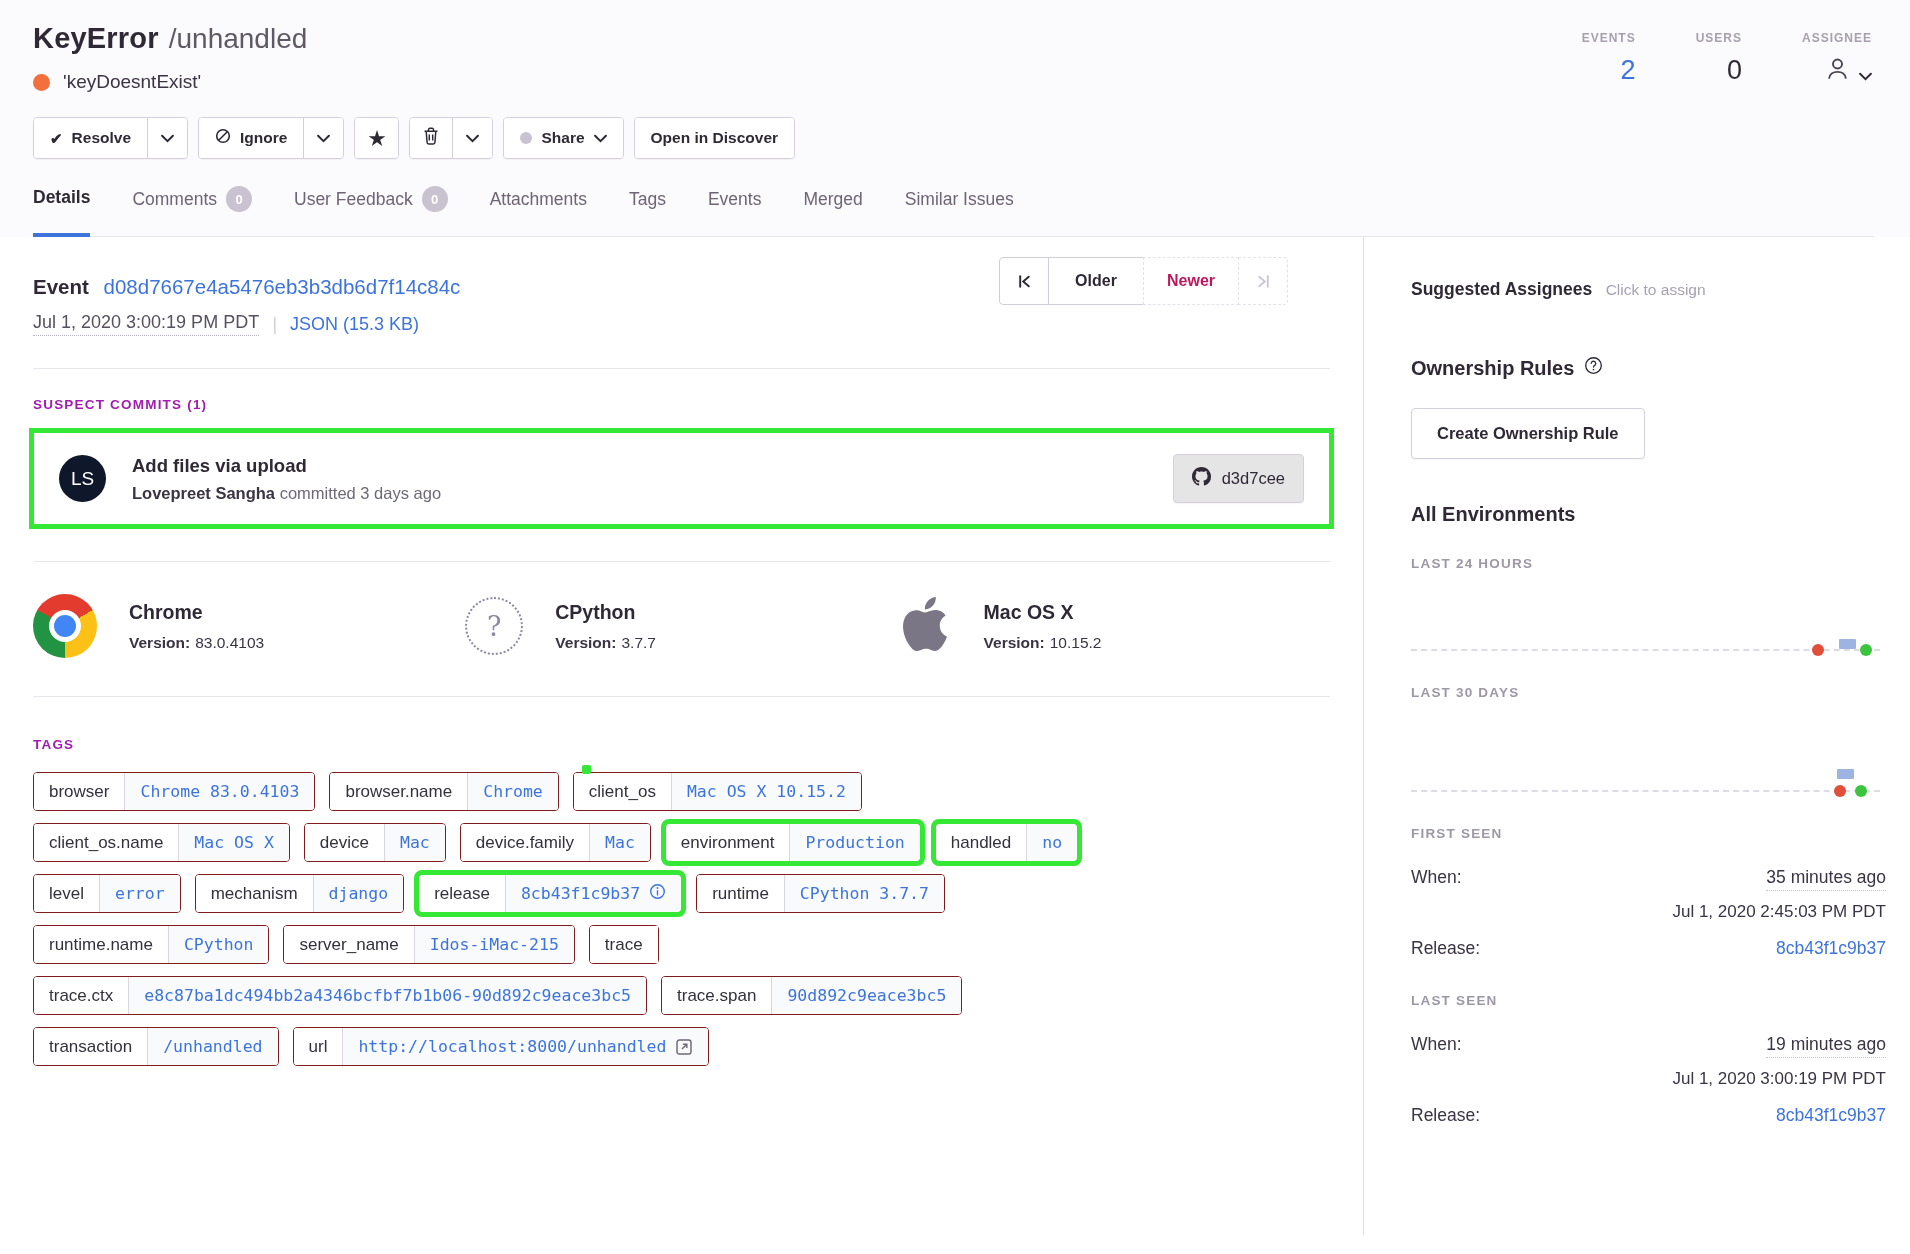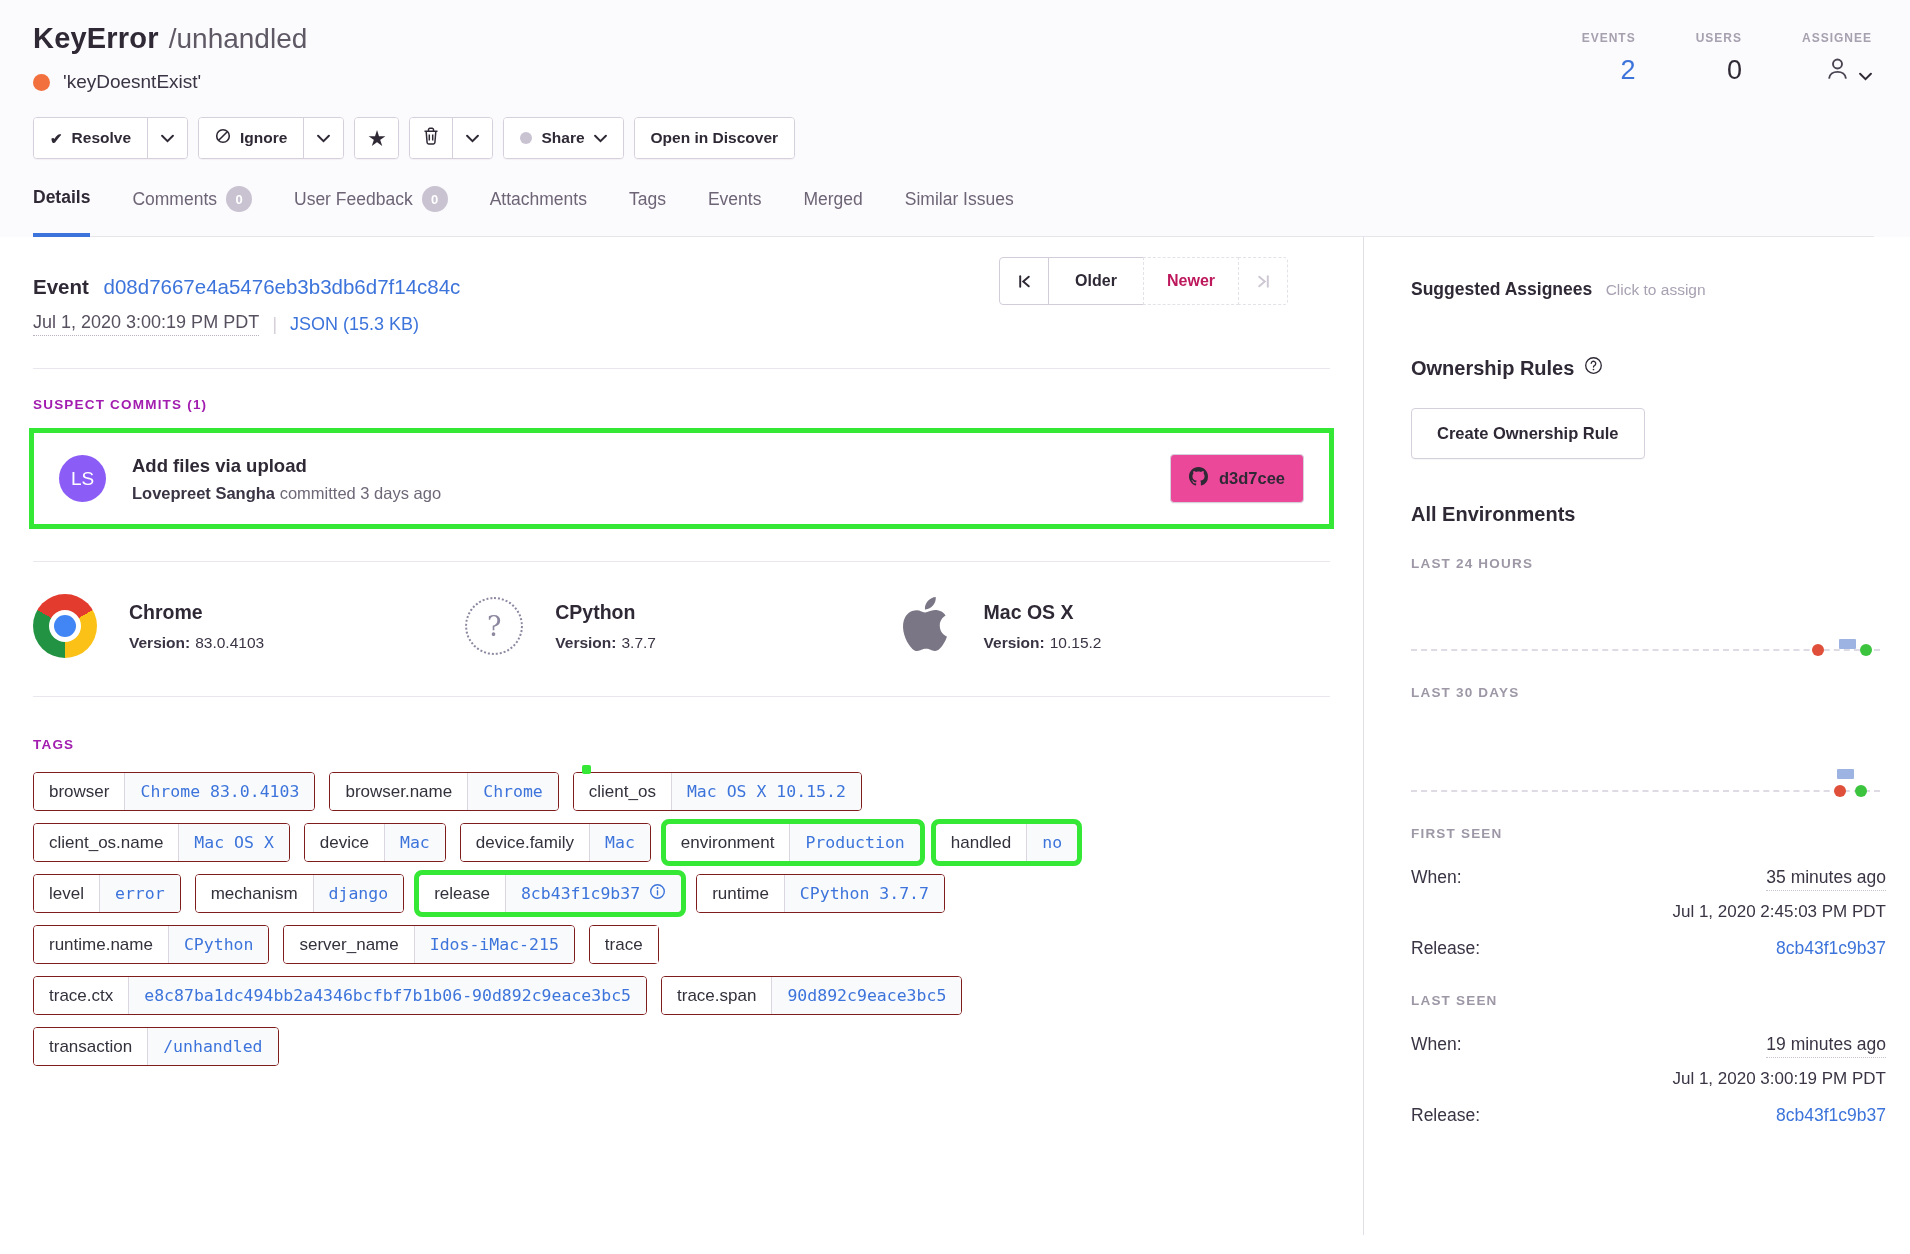--- a/index.html
+++ b/index.html
@@ -72,27 +72,27 @@
   .pg.older { width: 96px; margin-left: -1px; }
   .pg.newer { width: 96px; margin-left: -1px; }
   .pg.last { width: 50px; margin-left: -1px; border-radius: 0 4px 4px 0; }
   .pg.disabled { color: #be185d; border: 1px dashed #e4e1e9; cursor: default; }
 
   
   .sc-section { padding: 12px 0 36px; border-bottom: 1px solid #e9e6ed; }
   .sec-heading { font-size: 13.5px; font-weight: bold; letter-spacing: 1.2px; color: #a21caf; margin: 16px 0 20px; }
   .ann-green { outline: 5px solid #35e835; outline-offset: -1px; }
   .commit-row { display: flex; align-items: center; padding: 22px 26px; background: #fff; }
-  .avatar { width: 47px; height: 47px; border-radius: 50%; background: #8b5cf6; color: #fff;
+  .avatar { width: 47px; height: 47px; border-radius: 50%; background: #0f172a; color: #fff;
     font-size: 19px; display: flex; align-items: center; justify-content: center; margin-right: 26px; flex: none; }
   .commit-title { font-size: 18.5px; font-weight: bold; color: #2f2936; }
   .commit-meta { margin-top: 7px; font-size: 16.5px; color: #6f6878; }
   .commit-author { font-weight: bold; color: #3a3444; }
   .sha-btn { margin-left: auto; display: flex; align-items: center; gap: 11px; padding: 12px 18px;
-    border: 1px solid #d6d0dc; border-radius: 4px; background: #ec4899; font-size: 16.5px; font-weight: bold;
+    border: 1px solid #d6d0dc; border-radius: 4px; background: #e5e5e5; font-size: 16.5px; font-weight: normal;
     color: #2f2936; cursor: pointer; box-shadow: 0 1px 1px rgba(40,30,60,0.04); }
 
   
   .ctx-section { display: flex; padding: 32px 0 38px; border-bottom: 1px solid #e9e6ed; }
   .ctx { width: 33.33%; display: flex; align-items: center; gap: 32px; }
   .ctx-name { font-size: 19.5px; font-weight: bold; color: #2f2936; }
   .ctx-ver { margin-top: 10px; font-size: 15.5px; color: #3a3444; }
   .ctx-ver b { margin-right: 5px; }
   .chrome-icon { width: 64px; height: 64px; border-radius: 50%; flex: none;
     background: conic-gradient(from 60deg, #fbc116 0 120deg, #229342 120deg 240deg, #e33b2e 240deg 360deg);
@@ -460,20 +460,32 @@
           <span class="k">trace.span</span>
           <span class="v">90d892c9eace3bc5</span>
         </span>
       </div>
 
       <div class="tag-row">
         <span class="pill">
           <span class="k">transaction</span>
           <span class="v">/unhandled</span>
         </span>
+        <span class="pill">
+          <span class="k">url</span>
+          <span class="v">
+            <span>http://localhost:8000/unhandled</span>
+            <span class="ext-box">
+              <svg width="18" height="18" viewBox="0 0 16 16" fill="none" stroke="#6f6878" stroke-width="1.3">
+                <rect x="1.8" y="1.8" width="12.4" height="12.4" rx="2"></rect>
+                <path d="M6.2 9.8 10.3 5.7M7.1 5.5h3.4v3.4"></path>
+              </svg>
+            </span>
+          </span>
+        </span>
       </div>
     </div>
   </div>
 
   <div class="aside">
     <div>
       <span class="sb-title">Suggested Assignees</span>
       <span class="sb-hint">Click to assign</span>
     </div>
 

